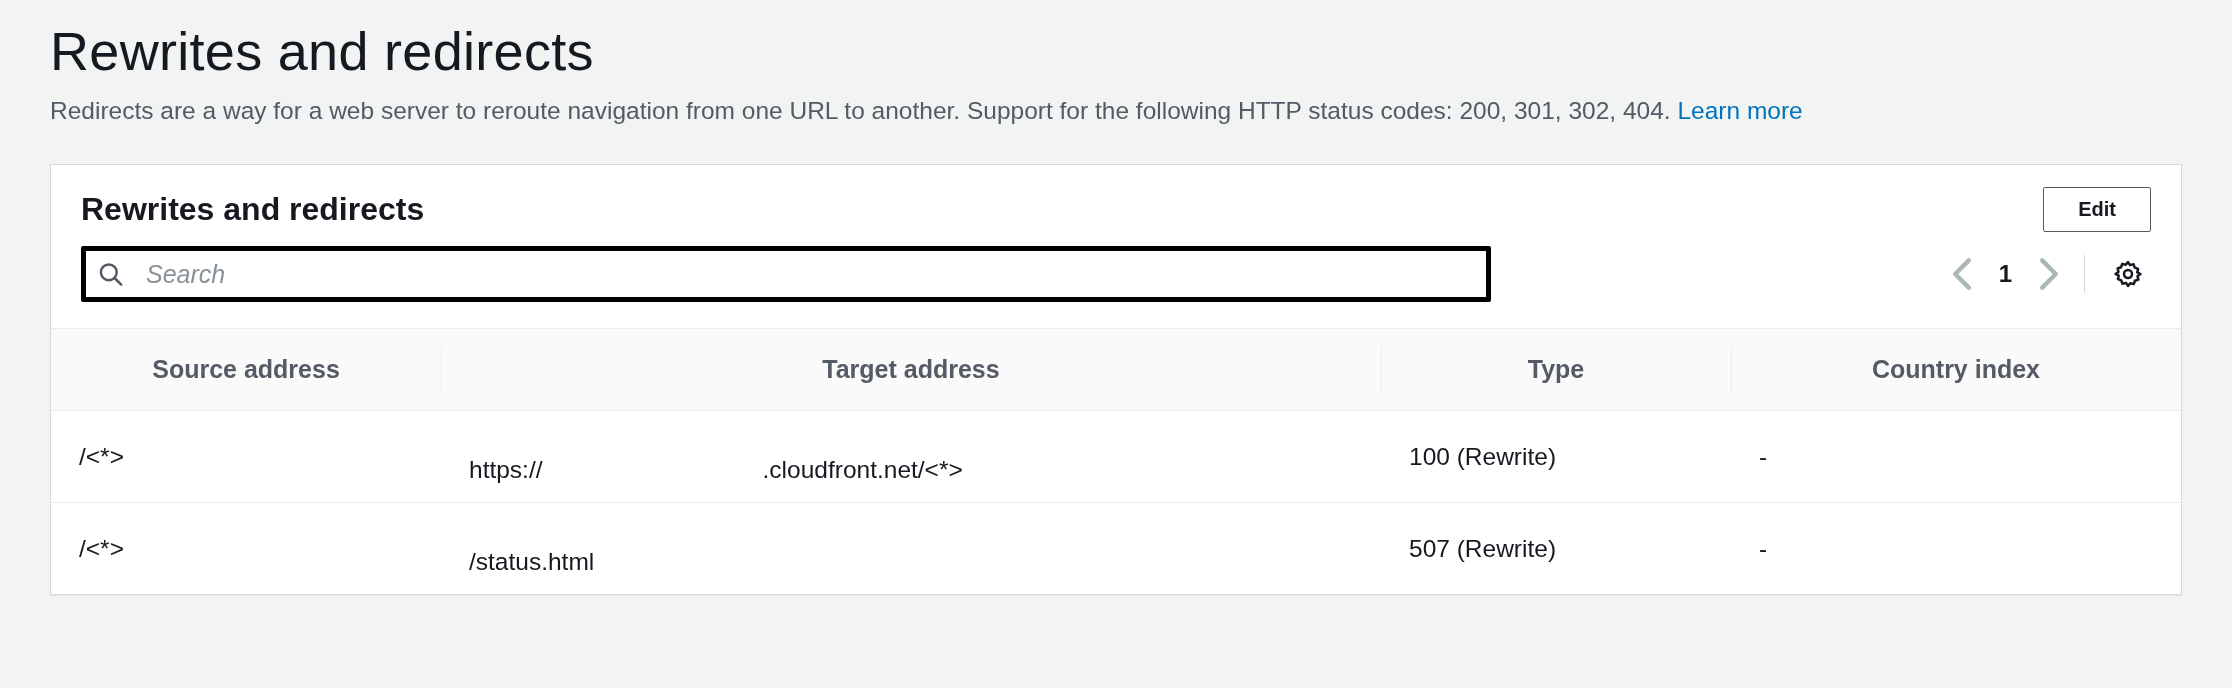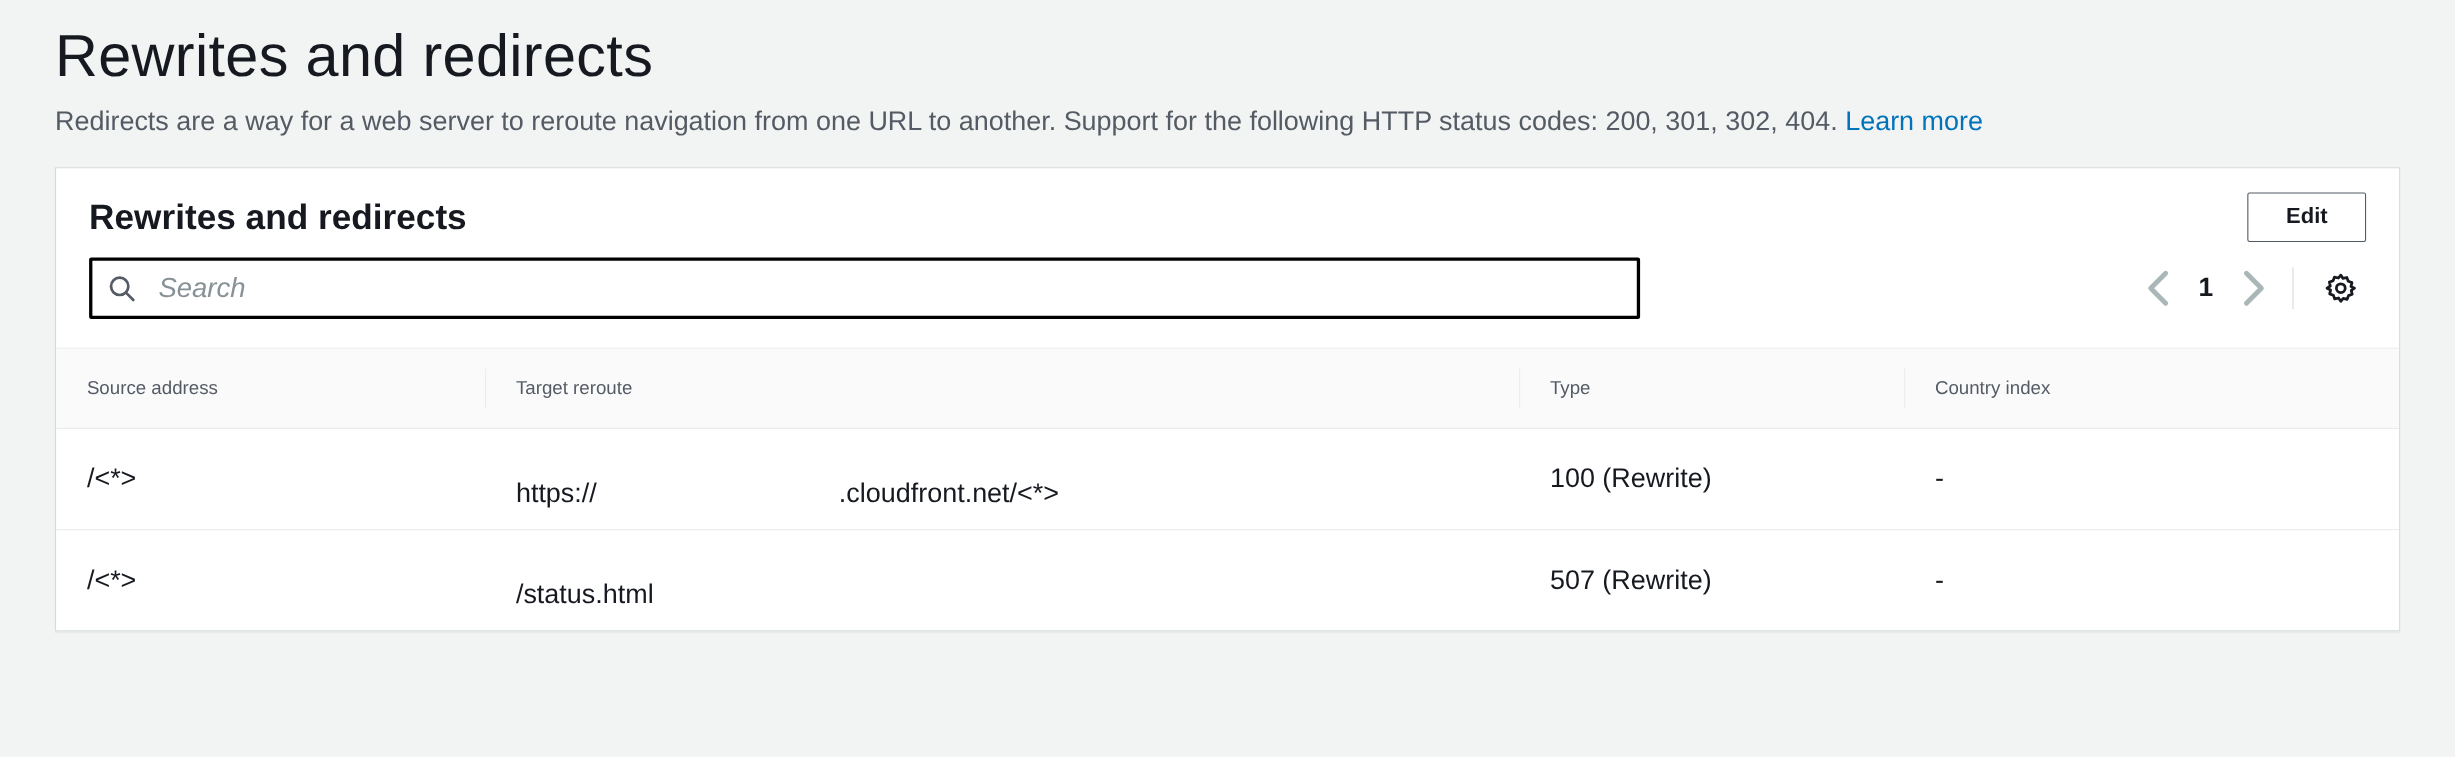--- a/index.html
+++ b/index.html
@@ -14,21 +14,21 @@
   .page-title {
     font-size: 54px;
     font-weight: 400;
     margin: 20px 0 12px 0;
     letter-spacing: 0.3px;
     color: #16191f;
   }
   .page-desc {
     font-size: 24.5px;
     color: #545b64;
-    margin: 0 0 24px 0;
+    margin: 0 0 36px 0;
     line-height: 1.4;
   }
   .page-desc a {
     color: #0073bb;
     text-decoration: none;
   }
 
   .card {
     background: #ffffff;
     border: 1px solid #d5dbdb;
@@ -73,21 +73,21 @@
     position: absolute;
     left: 16px;
     top: 50%;
     transform: translateY(-50%);
     width: 27px;
     height: 27px;
   }
   .search-input {
     width: 100%;
     height: 56px;
-    border: 3px solid #000000;
+    border: 5px solid #000000;
     border-radius: 2px;
     padding: 0 16px 0 60px;
     font-size: 25px;
     font-style: italic;
     color: #8b5cf6;
     outline: none;
   }
   .search-input::placeholder { color: #879196; font-style: italic; }
 
   .right-controls {
@@ -135,24 +135,24 @@
     width: 100%;
     border-collapse: collapse;
     table-layout: fixed;
   }
   table.data thead tr {
     background: #fafafa;
     border-top: 1px solid #eaeded;
     border-bottom: 1px solid #eaeded;
   }
   table.data th {
-    font-size: 17px;
-    font-weight: 400;
+    font-size: 25px;
+    font-weight: 700;
     color: #545b64;
-    text-align: left;
+    text-align: center;
     padding: 26px 28px;
     position: relative;
   }
   table.data th + th::before {
     content: "";
     position: absolute;
     left: 0;
     top: 18px;
     bottom: 18px;
     width: 1px;
@@ -227,21 +227,21 @@
   <table class="data">
     <colgroup>
       <col class="col-source">
       <col class="col-target">
       <col class="col-type">
       <col class="col-country">
     </colgroup>
     <thead>
       <tr>
         <th>Source address</th>
-        <th>Target reroute</th>
+        <th>Target address</th>
         <th>Type</th>
         <th>Country index</th>
       </tr>
     </thead>
     <tbody>
       <tr>
         <td>/&lt;*&gt;</td>
         <td>
           <span class="target-split">https://</span><span class="target-gap"></span><span class="target-split">.cloudfront.net/&lt;*&gt;</span>
         </td>

